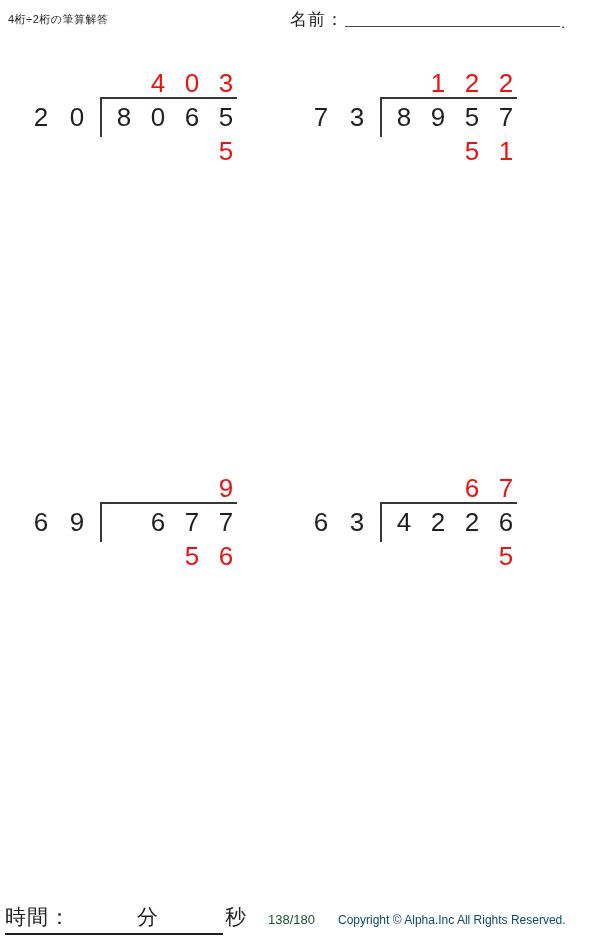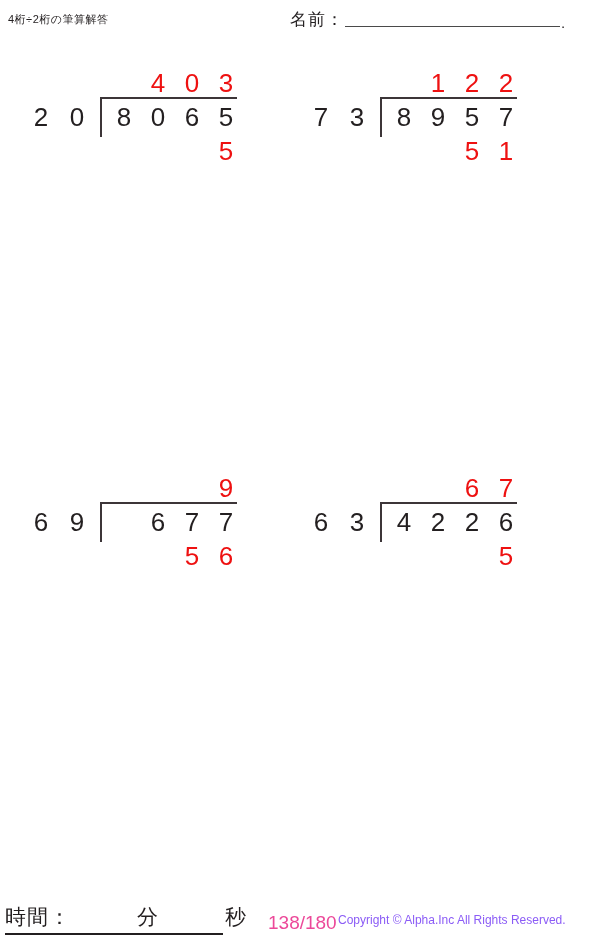--- a/index.html
+++ b/index.html
@@ -117,30 +117,30 @@
   }
   #time-field .time-text {
     font-size: 21px;
     letter-spacing: 1px;
     color: #231f20;
   }
   #page-number {
     position: absolute;
     left: 268px;
     top: 912px;
-    font-size: 19px;
-    color: #ec4899;
+    font-size: 13px;
+    color: #14532d;
     white-space: nowrap;
   }
   #copyright {
     position: absolute;
     left: 338px;
     top: 913px;
     font-size: 12px;
-    color: #8b5cf6;
+    color: #0c4a6e;
     white-space: nowrap;
   }
 </style>
 </head>
 <body>
 
 <div id="worksheet-title">4桁÷2桁の筆算解答</div>
 
 <div id="name-field">
   <span class="name-label">名前：</span>

